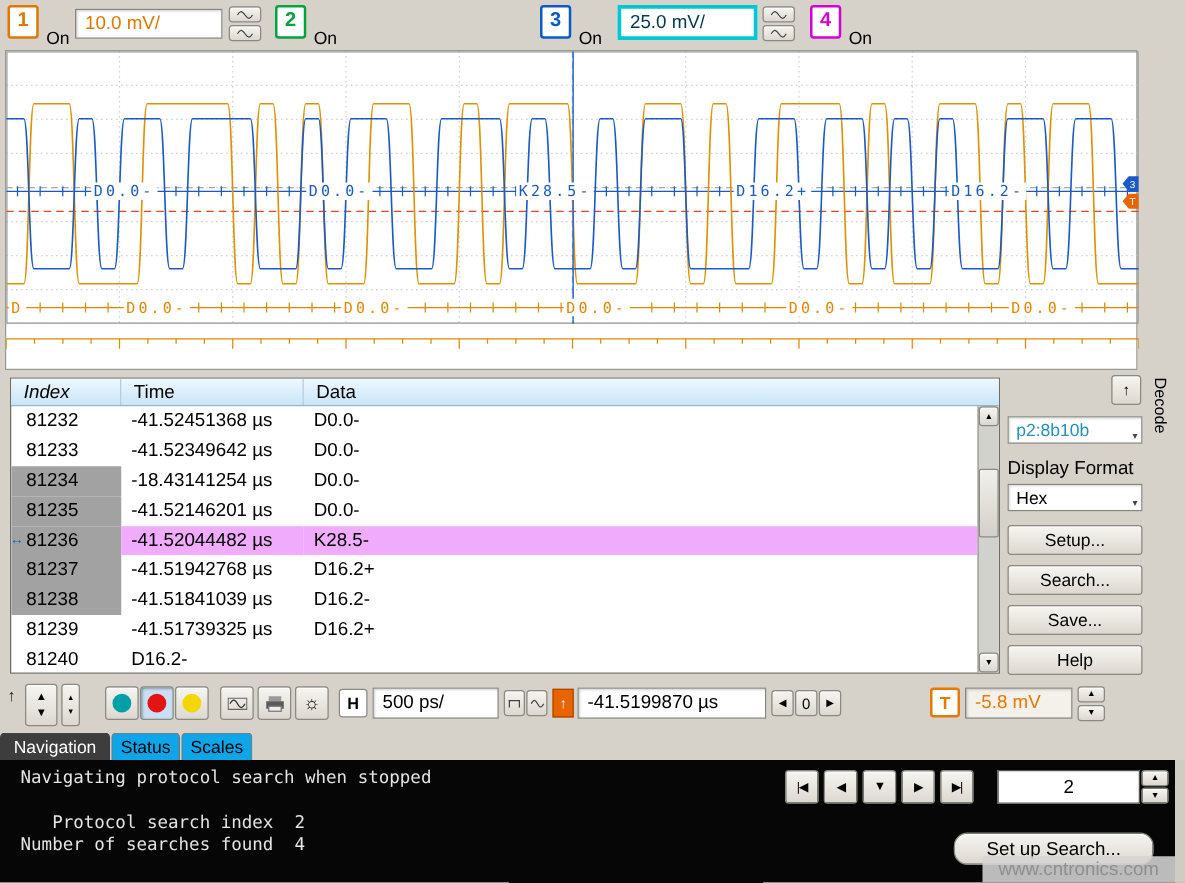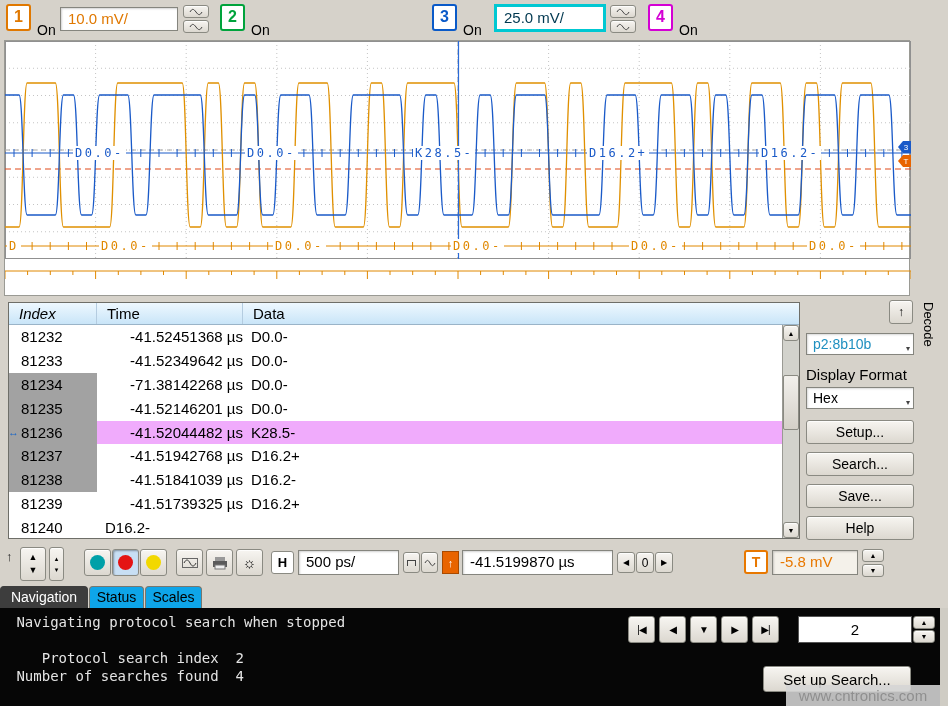--- a/index.html
+++ b/index.html
@@ -23,21 +23,21 @@
 .wavearea{position:absolute;left:4px;top:40px;width:906px;height:256px;background:#fff;border:1px solid #9a9a94;}
 .declabel{position:absolute;transform:translateY(-50%);background:#fff;font-family:"DejaVu Sans Mono",monospace;font-size:12px;letter-spacing:2.5px;padding:0 2px;white-space:nowrap;}
 
 
 .listing{position:absolute;left:8px;top:302px;width:792px;height:237px;background:#fff;border:1px solid #6e6e68;}
 .thead{position:absolute;left:0;top:0;right:0;height:22px;background:linear-gradient(#eef8ff,#c9e5f8);border-bottom:1px solid #9ab4c8;display:flex;font-size:15px;}
 .th{line-height:21px;padding-left:10px;border-right:1px solid #b4cce0;}
 .th.i{width:88px;font-style:italic;}.th.t{width:146px;}.th.d{flex:1;border-right:none;}
 .tbody{position:absolute;left:0;top:22px;right:17px;bottom:0;overflow:hidden;}
 .trow{display:flex;height:23.9px;font-size:15px;line-height:23.9px;position:relative;}
-.ci{width:88px;padding-left:12px;}.ct{width:146px;padding-left:8px;text-align:right;}.cd{flex:1;padding-left:8px;}
+.ci{width:88px;padding-left:12px;}.ct{width:146px;padding-left:8px;}.cd{flex:1;padding-left:8px;}
 .ci.gray{background:#A2A2A2;}
 .trow.sel .ct,.trow.sel .cd{background:#f0abfc;}
 .rowmark{position:absolute;left:-1px;top:0;font-size:11px;color:#1464C8;line-height:23.9px;}
 .vscroll{position:absolute;top:22px;right:0;bottom:0;width:17px;background:#d2d2cc;border-left:1px solid #9a9a94;}
 .sbtn{position:absolute;left:0;width:16px;height:16px;font-size:7px;}
 .sbtn.up{top:0;}.sbtn.down{bottom:0;}
 .sthumb{position:absolute;left:0;top:50px;width:16px;height:55px;background:linear-gradient(#f2f0ec,#d4d0c8);border:1px solid #8a8a82;border-radius:2px;}
 
 
 .upbtn{position:absolute;left:889px;top:300px;width:24px;height:24px;font-size:12px;}
@@ -62,21 +62,21 @@
 .tab.active{background:#3D3D3D;color:#fff;border-color:#3D3D3D;}
 
 
 .console{position:absolute;left:0;top:608px;width:940px;height:98px;background:#060606;}
 .rstrip{position:absolute;left:940px;top:608px;width:8px;height:98px;background:#cfccc4;}
 .conpre{position:absolute;left:8px;top:5px;font-family:"DejaVu Sans Mono",monospace;font-size:14px;line-height:18px;color:#e4e4e4;white-space:pre;}
 .navbtn{position:absolute;top:8px;width:27px;height:27px;font-size:10px;letter-spacing:-1px;}
 .confield{position:absolute;left:798px;top:8px;width:114px;height:27px;background:#fff;border:1px solid #555;font-size:15px;line-height:25px;text-align:center;}
 .spin2{position:absolute;left:913px;top:8px;display:flex;flex-direction:column;gap:1px;}
 .spin2 .b3{width:22px;height:13px;font-size:7px;padding:0;}
-.setupbtn{position:absolute;left:763px;top:58px;width:148px;height:26px;font-size:15px;}
+.setupbtn{position:absolute;left:763px;top:58px;width:160px;height:26px;font-size:15px;border-radius:11px;}
 .watermark{position:absolute;left:786px;top:685px;width:154px;height:21px;background:rgba(213,213,213,.88);color:#8f8f8f;font-size:15px;text-align:center;line-height:21px;z-index:9;}
 </style>
 </head>
 <body>
 
 <div class="app">
 
   <div class="topbar">
     <div class="chbtn" style="left:6px;border-color:#E07800;color:#E07800">1</div>
     <div class="onwrap" style="left:37px">
@@ -183,21 +183,21 @@
           <div class="ct">-41.52451368 µs</div>
           <div class="cd">D0.0-</div>
         </div>
         <div class="trow">
           <div class="ci">81233</div>
           <div class="ct">-41.52349642 µs</div>
           <div class="cd">D0.0-</div>
         </div>
         <div class="trow">
           <div class="ci gray">81234</div>
-          <div class="ct">-71.38142268 µs</div>
+          <div class="ct">-18.43141254 µs</div>
           <div class="cd">D0.0-</div>
         </div>
         <div class="trow">
           <div class="ci gray">81235</div>
           <div class="ct">-41.52146201 µs</div>
           <div class="cd">D0.0-</div>
         </div>
         <div class="trow sel">
           <div class="ci gray">81236</div>
           <div class="ct">-41.52044482 µs</div>

